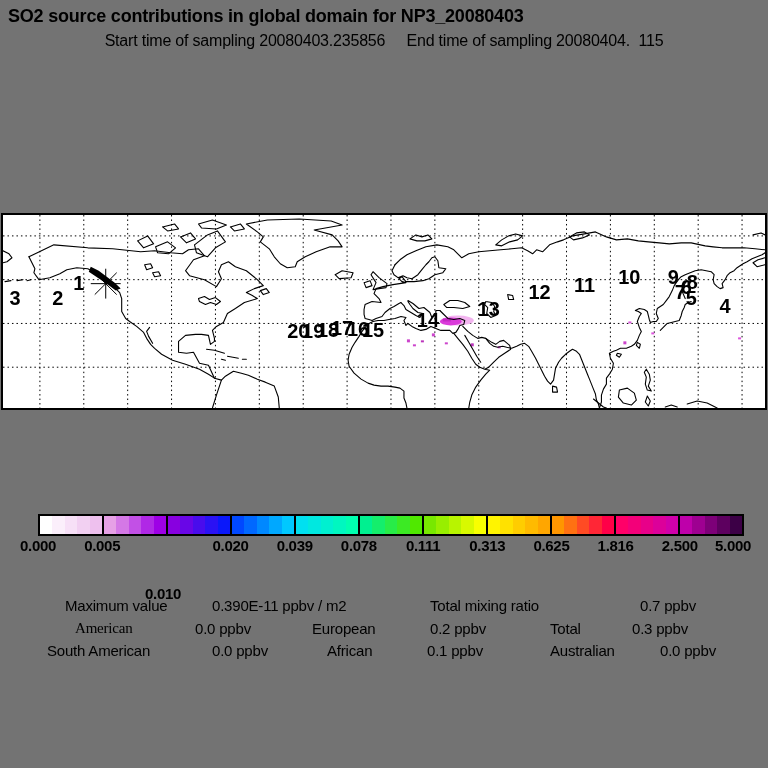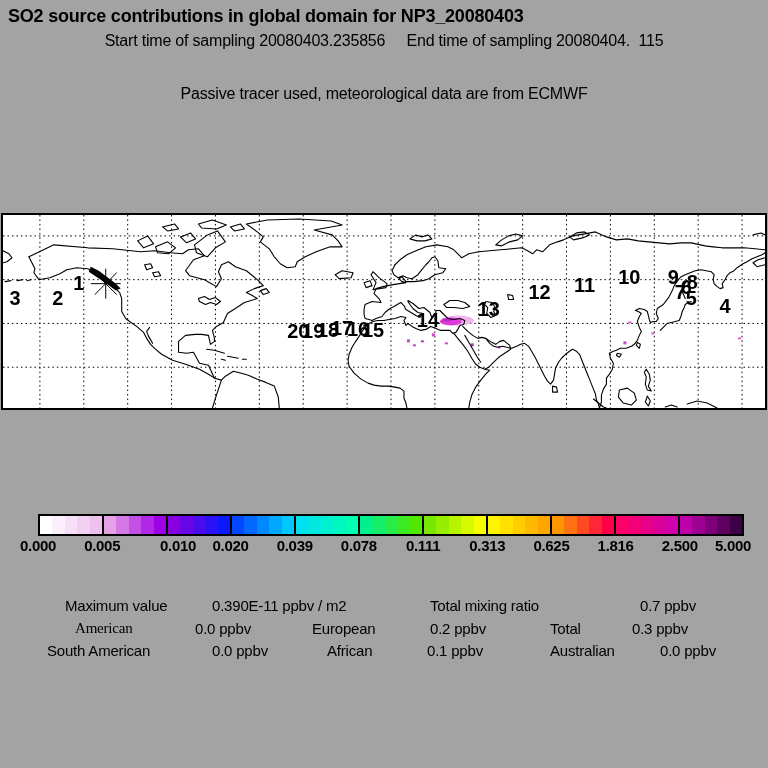--- a/index.html
+++ b/index.html
@@ -1,16 +1,16 @@
 <!DOCTYPE html>
 <html><head>
 <meta charset="utf-8">
 <style>
   html,body{margin:0;padding:0;background:#fff;}
-  .page{position:relative;width:768px;height:768px;background:#a3a3a3;overflow:hidden;
+  .page{position:relative;width:768px;height:768px;background:#737373;overflow:hidden;
         font-family:"Liberation Sans","DejaVu Sans",sans-serif;color:#000;}
   .hline{position:absolute;left:0;width:768px;text-align:center;white-space:pre;}
   .title{position:absolute;left:8px;top:6px;font-size:18px;font-weight:bold;white-space:pre;letter-spacing:-0.2px;}
   .sub{font-size:16px;font-weight:400;letter-spacing:-0.2px;}
   .map{position:absolute;left:1px;top:213px;width:766px;height:197px;border:2px solid #000;box-sizing:border-box;background:#fff;}
   .map svg{display:block;}
   .grid line{stroke:#000;stroke-width:1;stroke-dasharray:1.5,3;}
   .coast path{stroke:#000;stroke-width:1.1;fill:none;stroke-linejoin:round;stroke-linecap:round;}
   .coast .fillblob{fill:#000;stroke:none;}
   .stnum text{font-family:"Liberation Sans","DejaVu Sans",sans-serif;font-weight:bold;font-size:20px;fill:#000;text-anchor:middle;dominant-baseline:central;}
@@ -23,21 +23,20 @@
   .unit{position:absolute;left:0;top:569px;width:768px;text-align:center;font-size:16px;font-weight:400;white-space:pre;}
   .stx{position:absolute;font-size:15px;font-weight:400;white-space:pre;letter-spacing:-0.2px;}
 </style>
 </head>
 <body>
 
 <div class="page">
 
   <div class="title">SO2 source contributions in global domain for NP3_20080403</div>
   <div class="hline sub" style="top:32px;">Start time of sampling 20080403.235856     End time of sampling 20080404.  115</div>
-  <div class="hline sub" style="top:85px;">Passive tracer used, meteorological data are from ECMWF</div>
 
   <div class="map">
     <svg width="762" height="193" viewBox="0 0 764 194" preserveAspectRatio="none">
       <g class="grid">
           <line x1="37" y1="0" x2="37" y2="194"></line>
           <line x1="81" y1="0" x2="81" y2="194"></line>
           <line x1="125" y1="0" x2="125" y2="194"></line>
           <line x1="169" y1="0" x2="169" y2="194"></line>
           <line x1="213" y1="0" x2="213" y2="194"></line>
           <line x1="257" y1="0" x2="257" y2="194"></line>
@@ -205,21 +204,21 @@
         <div class="cbar-cell" style="background: rgb(190, 0, 170);"></div>
         <div class="cbar-cell" style="background: rgb(158, 0, 145);"></div>
         <div class="cbar-cell" style="background: rgb(125, 0, 120);"></div>
         <div class="cbar-cell" style="background: rgb(93, 0, 95);"></div>
         <div class="cbar-cell" style="background: rgb(60, 0, 70);"></div>
       </div>
     </div>
   <div>
       <span class="tick" style="left: 38px;">0.000</span>
       <span class="tick" style="left: 102.18px;">0.005</span>
-      <span class="tick" style="left: 178px;">0.010</span>
+      <span class="tick" style="left: 163px; margin-top: 48px;">0.010</span>
       <span class="tick" style="left: 230.54px;">0.020</span>
       <span class="tick" style="left: 294.72px;">0.039</span>
       <span class="tick" style="left: 358.9px;">0.078</span>
       <span class="tick" style="left: 423.08px;">0.111</span>
       <span class="tick" style="left: 487.26px;">0.313</span>
       <span class="tick" style="left: 551.44px;">0.625</span>
       <span class="tick" style="left: 615.62px;">1.816</span>
       <span class="tick" style="left: 679.8px;">2.500</span>
       <span class="tick" style="left: 733px;">5.000</span>
     </div>

